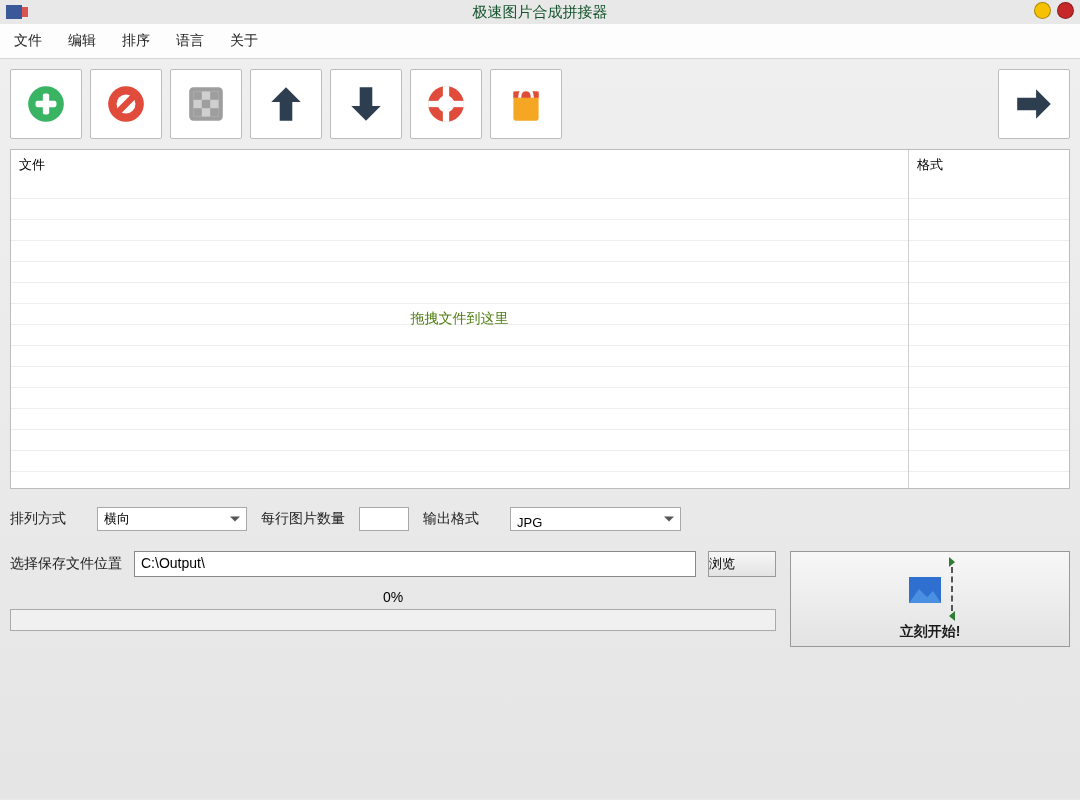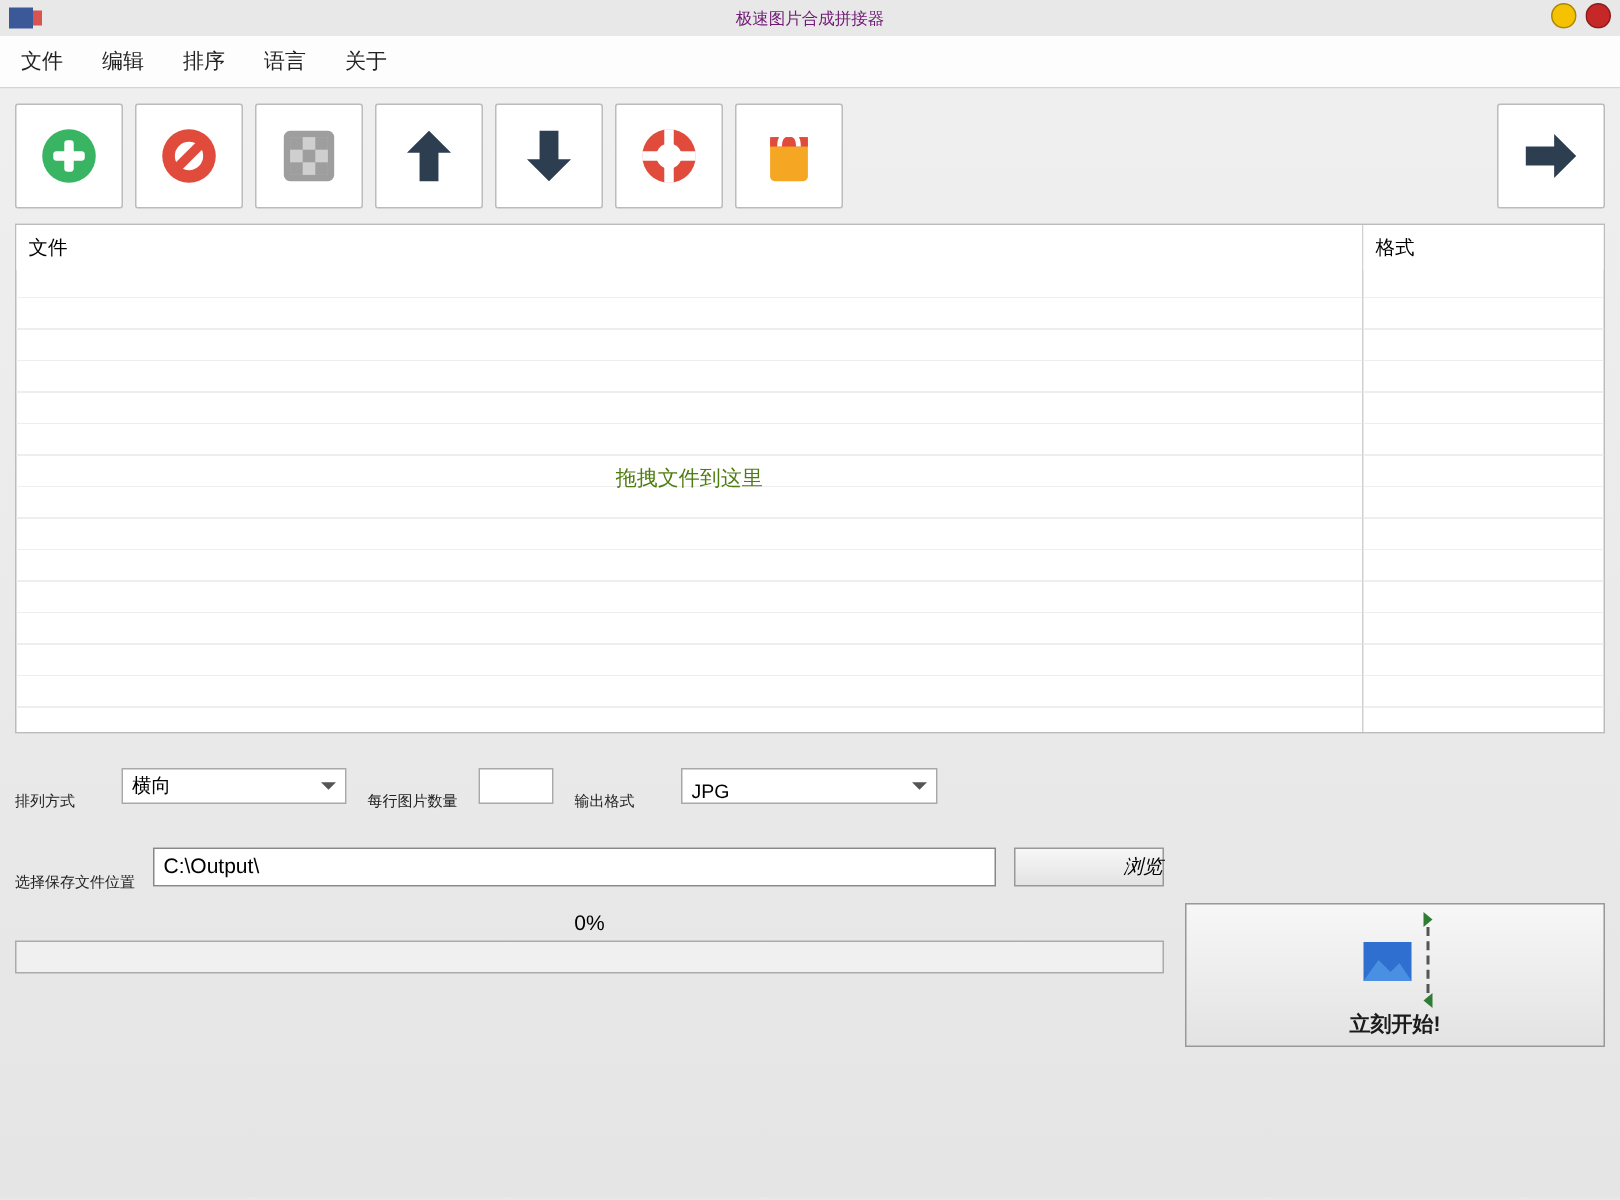--- a/index.html
+++ b/index.html
@@ -28,22 +28,22 @@
   }
   .titlebar .app-icon::after{
     content:"";
     position:absolute; right:-6px; top:2px;
     width:6px; height:10px;
     background:#d9534f;
   }
   .titlebar .title {
     position: absolute;
     left: 50%; transform: translateX(-50%);
-    font-size: 11px;
-    color: #701a75;
+    font-size: 15px;
+    color: #14532d;
     text-align: right;
   }
   .titlebar .win-controls {
     position: absolute;
     right: 6px; top: 2px;
     display: flex;
     gap: 6px;
   }
   .titlebar .dot {
     width: 17px; height: 17px;
@@ -128,21 +128,21 @@
   }
 
   
   .opts {
     display: flex;
     flex-direction: column;
     gap: 24px;
     margin-bottom: 20px;
   }
   .row { display: flex; align-items: center; gap: 14px; }
-  .lbl { font-size: 10px; color: #222; margin-top: 20px; }
+  .lbl { font-size: 14px; color: #222; }
   .sel {
     height: 24px;
     border: 1px solid #a8a8a8;
     background: #fff;
     position: relative;
     display: flex; align-items: center;
     padding: 0 22px 0 6px;
     font-size: 13px;
     margin-left: 17px;
   }
@@ -173,42 +173,41 @@
   .bottom-left { flex: 1; display:flex; flex-direction:column; gap:12px; }
   .save-row { display:flex; align-items:center; gap:12px; }
   .pathbox {
     flex: 1; height: 26px;
     border: 1px solid #888;
     background: #fff;
     padding: 3px 6px;
     font-size: 14px;
   }
   .browse-btn {
-    width: 100px; height: 26px;
+    width: 68px; height: 26px;
     border: 1px solid #999;
     background: linear-gradient(#f7f7f7,#e3e3e3);
     font-size: 13px;
-    text-align:right; line-height:24px;font-style:italic;
+    text-align:left; line-height:24px;
   }
   .progress-wrap { text-align:center; }
   .progress-label { font-size:14px; margin-bottom:4px; }
   .progress-bar {
     height: 22px;
     border: 1px solid #aaa;
     background: #f0f0f0;
   }
 
   .start-btn {
     width: 280px; height: 96px;
     border: 1px solid #999;
     background: linear-gradient(#f7f7f7,#e3e3e3);
     display:flex; flex-direction:column;
     align-items:center; justify-content:center;
     gap:0;
-    margin-top:41px;
   }
   .start-label { font-weight: bold; font-size: 14px; color:#1b1b1b; margin-top:2px;}
   .start-icon-wrap{
     display:flex; align-items:center; gap:4px;
     position:relative;
   }
   .dashed-line{
     width:2px; height:44px;
     border-left:2px dashed #555;
   }

